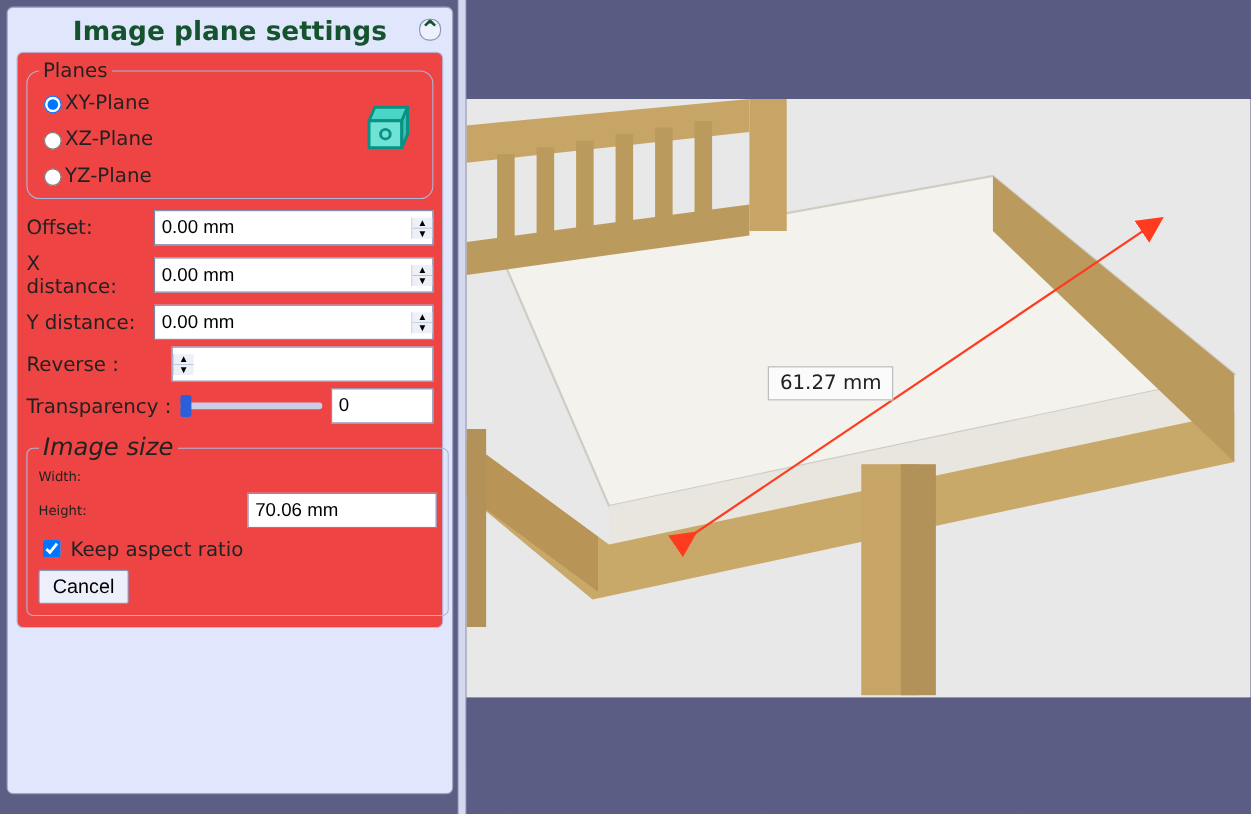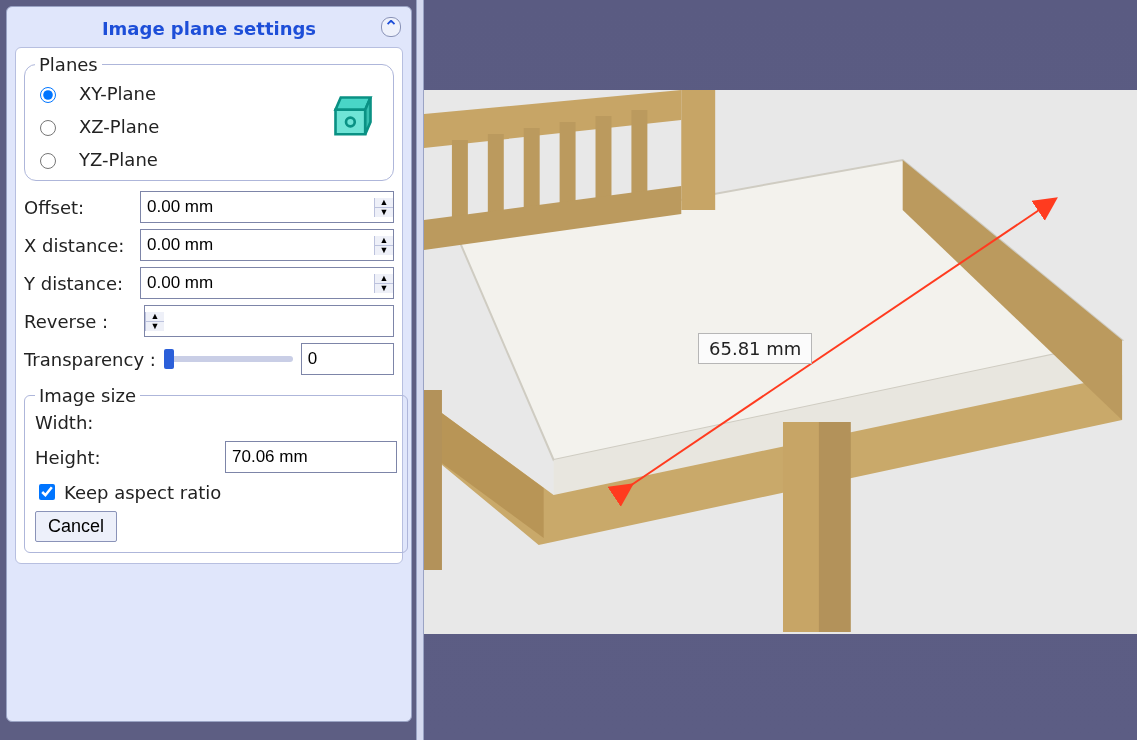--- a/index.html
+++ b/index.html
@@ -2,51 +2,51 @@
 <html><head>
 <meta charset="utf-8">
 <style>
   html,body{margin:0;padding:0;height:100%;font-family:"Segoe UI","DejaVu Sans",Arial,sans-serif;font-size:16px;color:#222;}
   body{background:#5d5e83;display:flex;width:1137px;height:740px;overflow:hidden;}
   
   .panel-wrap{width:416px;height:100%;background:#5d5e83;position:relative;}
   .panel{position:absolute;left:6px;top:6px;right:4px;bottom:18px;
          background:#e0e6fb;border:1px solid #9aa3c4;border-radius:6px;padding:6px 8px 10px;}
   .panel-title{display:flex;align-items:center;justify-content:center;position:relative;height:30px;}
-  .panel-title span{color:#1d4ed8;font-weight:700;font-size:18px;}
+  .panel-title span{color:#14532d;font-weight:700;font-size:24px;}
   .collapse-btn{position:absolute;right:2px;top:4px;width:18px;height:18px;border:1px solid #8a93b8;
                 border-radius:9px;background:#eef1fb;display:flex;align-items:center;justify-content:center;
                 font-size:12px;cursor:pointer;line-height:1;}
-  .inner{margin-top:4px;border:1px solid #b7bfe0;border-radius:6px;background:#ffffff;padding:6px 8px 10px;}
+  .inner{margin-top:4px;border:1px solid #b7bfe0;border-radius:6px;background:#ef4444;padding:6px 8px 10px;}
   fieldset.planes{border:1px solid #aeb6da;border-radius:12px;margin:0 0 10px 0;padding:6px 10px 10px;}
   fieldset.planes legend{padding:0 4px;font-size:18px;}
   .planes-row{display:flex;align-items:flex-start;}
   .radios{flex:1;display:flex;flex-direction:column;gap:12px;padding-top:2px;font-size:18px;}
-  .radios label{display:flex;align-items:center;gap:20px;}
+  .radios label{display:flex;align-items:center;gap:0;}
   .radios input{width:16px;height:16px;}
   .cube-icon{width:56px;height:56px;margin-top:6px;margin-right:2px;}
   .cb-row{display:flex;align-items:center;gap:6px;padding:4px 2px 8px;font-size:18px;}
   .cb-row input{width:16px;height:16px;}
-  .field-row{display:flex;align-items:center;gap:4px;margin-bottom:6px;}
+  .field-row{display:flex;align-items:center;gap:16px;margin-bottom:6px;}
   .field-label{width:116px;font-size:18px;}
   .spin{flex:1;display:flex;align-items:center;border:1px solid #7d85a8;background:#fff;height:30px;}
   .spin input{flex:1;border:none;outline:none;padding:2px 6px;font-size:17px;background:transparent;}
   .spin .btns{width:18px;display:flex;flex-direction:column;border-left:1px solid #bcc2dd;}
   .spin .btns button{flex:1;border:none;background:#eef0f8;font-size:9px;line-height:1;cursor:pointer;padding:0;}
   .spin .btns button:first-child{border-bottom:1px solid #bcc2dd;}
   .trow{display:flex;align-items:center;gap:6px;margin-top:2px;margin-bottom:4px;}
   .trow .lbl{font-size:18px;}
   .trow .slider{flex:1;appearance:none;height:6px;background:#c9cee6;border-radius:3px;outline:none;}
   .trow .slider::-webkit-slider-thumb{appearance:none;width:10px;height:20px;background:#2b5fd9;border-radius:2px;}
   .trow .slider::-moz-range-thumb{width:10px;height:20px;background:#2b5fd9;border:none;border-radius:2px;}
   .tval{width:54px;}
   fieldset.size{border:1px solid #aeb6da;border-radius:6px;margin:10px 0 0 0;padding:6px 10px 10px;}
-  fieldset.size legend{padding:0 4px;font-size:18px;}
+  fieldset.size legend{padding:0 4px;font-size:22px;font-style:italic;}
   .size-row{display:flex;align-items:center;margin-bottom:8px;}
-  .size-row .lbl{width:190px;font-size:18px;}
+  .size-row .lbl{width:190px;font-size:12px;}
   .size-row .spin{width:170px;flex:none;}
   .btn{border:1px solid #8a93b8;background:#edf0fa;padding:4px 12px;font-size:18px;border-radius:2px;cursor:pointer;}
   
   .divider{width:6px;background:#d4d9ef;border-left:1px solid #9aa3c4;border-right:1px solid #9aa3c4;}
   
   .view{flex:1;position:relative;background:linear-gradient(#5a5b82 0%,#5c5d84 100%);}
   .image-plane{position:absolute;left:0;top:90px;right:0;height:544px;background:#e8e8e8;overflow:hidden;}
   
   .dim-line{position:absolute;pointer-events:none;}
   .dim-label{position:absolute;background:#fbfbfb;border:1px solid #b6b6b6;padding:4px 10px;font-size:18px;white-space:nowrap;}
@@ -210,14 +210,14 @@
   </div>
 
   <svg class="dim-line" style="left:0;top:0;" width="715" height="740">
     <defs>
       <marker id="arr" markerWidth="14" markerHeight="14" refX="6" refY="6" orient="auto">
         <path d="M0,0 L12,6 L0,12 Z" fill="#ff3b1f"></path>
       </marker>
     </defs>
     <line x1="200" y1="490" x2="624" y2="204" stroke="#ff3b1f" stroke-width="2" marker-start="url(#arr)" marker-end="url(#arr)"></line>
   </svg>
-  <div class="dim-label" style="left:274px;top:333px;">65.81 mm</div>
+  <div class="dim-label" style="left:274px;top:333px;">61.27 mm</div>
 </div>
 
 </body></html>

